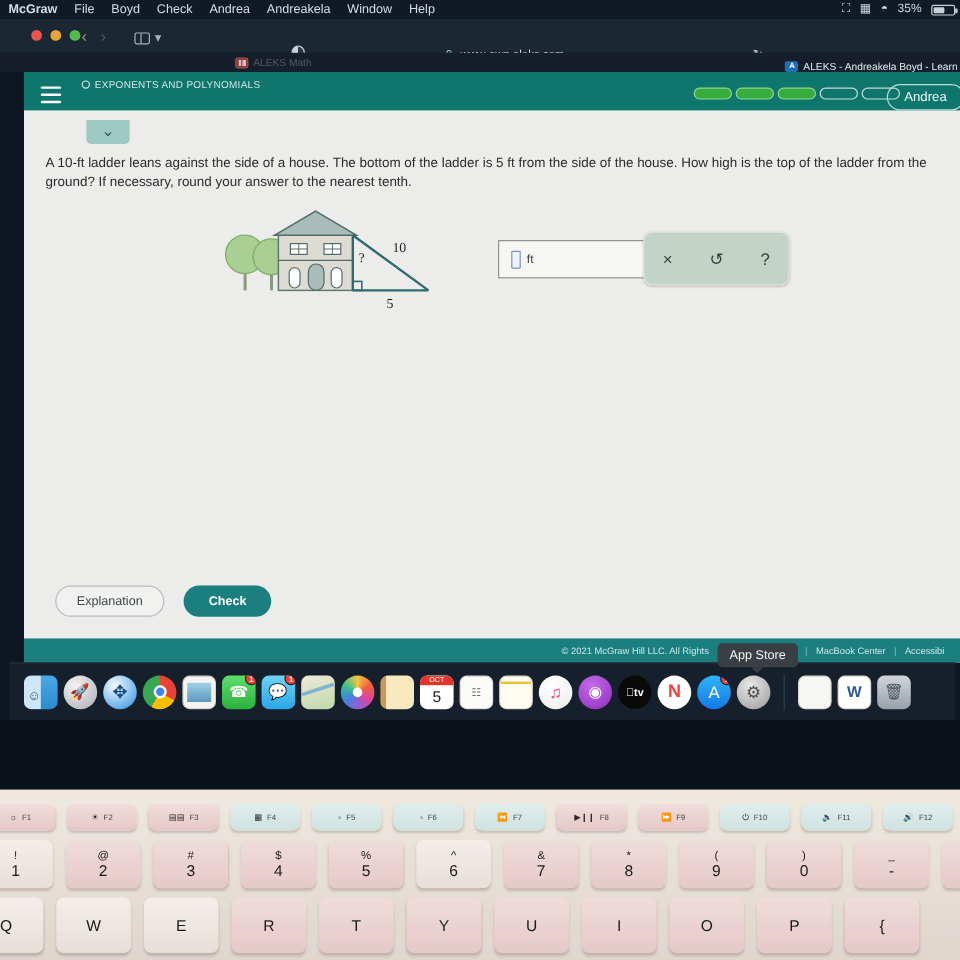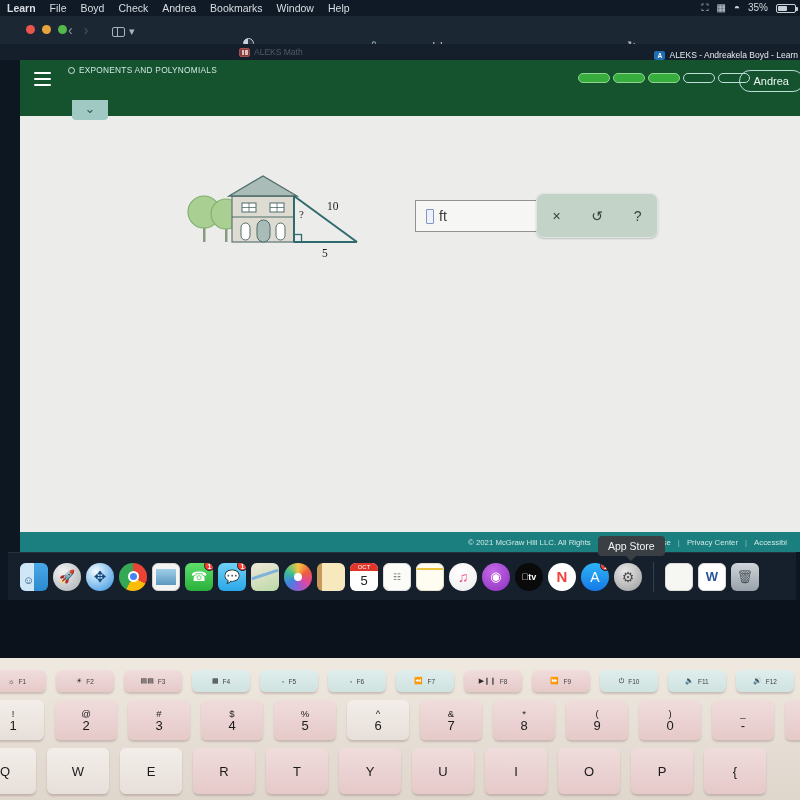--- a/index.html
+++ b/index.html
@@ -37,53 +37,53 @@
   .reader { position:absolute; left:243px; top:22px; width:11px;height:11px;border-radius:50%;
             background:linear-gradient(90deg,#c9d1d8 50%, #2a3744 50%); border:1px solid #c9d1d8;}
   .urlbar { position:absolute; left:300px; top:22px; width:240px; height:14px; display:flex; align-items:center; justify-content:center; gap:4px;}
   .urlbar .lock { font-size:8px; color:#b9c1ca; }
   .urlbar .url { font-size:9.5px; color:#dfe4ea; white-space:nowrap; }
   .reloadbtn { position:absolute; left:627px; top:23px; color:#b6bec7; font-size:11px; }
   .dlbtn { position:absolute; right:7px; top:36px; width:11px;height:11px;border-radius:50%;background:#39434f;color:#cfd6dd;font-size:7px;text-align:center;line-height:11px;}
 
   
   .tabbar { position:absolute; left:0; top:44px; width:800px; height:16px; background:#151f2b; }
-  .tab { position:absolute; height:16px; display:flex; align-items:center; gap:4px; font-size:8.5px; white-space:nowrap;margin-left:43px;}
+  .tab { position:absolute; height:16px; display:flex; align-items:center; gap:4px; font-size:8.5px; white-space:nowrap;}
   .tab.inactive { left:196px; color:#4e5a66; }
   .tab.active { right:2px; color:#e6eaee;align-items:flex-end; }
   .favicon { width:11px;height:9px;border-radius:2px; display:inline-block; }
   .fav-aleks{ background:#8b3a3a; border:1px solid #a35050; position:relative;}
   .fav-aleks::before,.fav-aleks::after{content:"";position:absolute;top:1.5px;width:2.5px;height:5px;background:#d9c0c0;}
   .fav-aleks::before{left:1.5px}.fav-aleks::after{right:1.5px}
   .fav-blue{ background:#1f6fb5; color:#fff; font-size:6.5px; text-align:center; line-height:9px; font-weight:bold;}
 
   
   .page { position:absolute; left:20px; top:60px; width:780px; height:492px; background:#ececea; overflow:hidden; }
-  .aleks-header { position:relative; height:56px; background:#14532d; }
+  .aleks-header { position:relative; height:32px; background:#0f766e; }
   .hamb { position:absolute; left:14px; top:12px; width:17px; height:14px; display:flex; flex-direction:column; justify-content:space-between; }
   .hamb b { display:block; height:2px; background:#fff; border-radius:1px; }
   .crumb { position:absolute; left:48px; top:5px; color:#cfe7e4; font-size:8.3px; letter-spacing:.25px; display:flex; align-items:center; gap:4px;}
   .crumb .dotc { width:7px;height:7px;border-radius:50%;border:1.4px solid #cfe7e4;display:inline-block;}
   .title { position:absolute; left:48px; top:17px; color:#ffffff; font-size:12.6px; font-weight:bold; letter-spacing:.1px;}
   .progress { position:absolute; left:558px; top:13px; display:flex; gap:3px; }
   .seg { width:32px; height:10px; border:1.2px solid #bfe0da; border-radius:5px; }
   .seg.on { background:#36ad3c; border-color:#8fd58f; }
   .userbtn { position:absolute; right:-4px; top:10px; padding:4px 14px; border:1.3px solid #b9dcd8; border-radius:13px; color:#eaf6f4; font-size:11px; white-space:nowrap;}
 
   .chev { position:absolute; left:52px; top:40px; width:36px; height:20px; background:#9fc9c2; border-radius:0 0 4px 4px; color:#2c5b57; font-size:13px; text-align:center; line-height:18px;}
 
   .qtext { position:absolute; left:18px; top:68px; width:740px; color:#2b2b2b; font-size:11.2px; line-height:16px; }
 
   
   .diagram { position:absolute; left:152px; top:108px; width:210px; height:95px; }
 
   
   .answerbox { position:absolute; left:395px; top:140px; width:138px; height:32px; background:#f6f6f4; border:1.6px solid #8e9490; display:flex; align-items:center; padding-left:10px; gap:5px;}
   .caret { width:8px; height:15px; border:1.3px solid #7f96c4; border-radius:1px; background:#eef2fb;}
-  .unit { font-size:14px; color:#3a3a3a; }
+  .unit { font-size:10px; color:#3a3a3a; }
 
   .toolpanel { position:absolute; left:516px; top:133px; width:122px; height:45px; background:#c3d3c8; border:1.6px solid #dfe5e0; border-radius:8px;
                display:flex; align-items:center; justify-content:space-around; color:#36423a; font-size:14px; box-shadow:0 1px 2px rgba(0,0,0,.18);}
 
   .footerbtns { position:absolute; left:26px; bottom:38px; display:flex; gap:16px; align-items:center;}
   .btn-expl { padding:6px 17px; border:1px solid #b4bfbd; border-radius:14px; background:#f1f1ef; color:#3d4a48; font-size:10.5px; }
   .btn-check { padding:7px 21px; border-radius:14px; background:#1b7f80; color:#fff; font-size:10.5px; font-weight:bold;}
 
   .pagefooter { position:absolute; left:0; bottom:0; width:780px; height:20px; background:#1b7f80; color:#cfe7e4; font-size:7.8px;
                 display:flex; align-items:center; justify-content:flex-end; gap:0; padding-right:6px;}
@@ -119,26 +119,26 @@
   .key .fl { font-size:6.5px; color:#444; }
 </style>
 </head>
 <body>
 
 <div id="root">
 
   <div class="screen">
 
     <div class="menubar">
-      <span class="mi bold">Learn</span>
+      <span class="mi bold">McGraw</span>
       <span class="mi">File</span>
       <span class="mi">Boyd</span>
       <span class="mi">Check</span>
       <span class="mi">Andrea</span>
-      <span class="mi">Bookmarks</span>
+      <span class="mi">Andreakela</span>
       <span class="mi">Window</span>
       <span class="mi">Help</span>
       <span class="right">
         <span class="mb-icon">⛶</span>
         <span class="mb-icon">▦</span>
         <span class="mb-icon">◓</span>
         <span class="mb-icon">35%</span>
         <span class="batt">
             <i></i>
           </span>
@@ -196,20 +196,21 @@
           <span class="seg on"></span>
           <span class="seg on"></span>
           <span class="seg"></span>
           <span class="seg"></span>
         </span>
         <span class="userbtn">Andrea</span>
       </div>
 
       <div class="chev">⌄</div>
 
+      <div class="qtext">A 10-ft ladder leans against the side of a house. The bottom of the ladder is 5 ft from the side of the house. How high is the top of the ladder from the ground? If necessary, round your answer to the nearest tenth.</div>
 
       <div class="diagram">
         <svg width="210" height="95" viewBox="0 0 210 95">
 
           <rect x="31" y="58" width="2.5" height="16" fill="#8a9a7e"></rect>
           <rect x="53" y="58" width="2.5" height="16" fill="#8a9a7e"></rect>
           <circle cx="32" cy="44" r="16" fill="#a9cf93" stroke="#7fae6c" stroke-width="1.1"></circle>
           <circle cx="54" cy="46" r="15" fill="#a9cf93" stroke="#7fae6c" stroke-width="1.1"></circle>
 
           <rect x="60" y="28" width="62" height="46" fill="#dedcd2" stroke="#5d7472" stroke-width="1.2"></rect>
@@ -245,26 +246,30 @@
         <span class="caret"></span>
         <span class="unit">ft</span>
       </div>
 
       <div class="toolpanel">
         <span>×</span>
         <span>↺</span>
         <span>?</span>
       </div>
 
+      <div class="footerbtns">
+        <span class="btn-expl">Explanation</span>
+        <span class="btn-check">Check</span>
+      </div>
 
       <div class="pagefooter">
         <span class="copy">© 2021 McGraw Hill LLC. All Rights</span>
         <span class="lnk">s of Use</span>
         <span class="sep">|</span>
-        <span class="lnk">Privacy Center</span>
+        <span class="lnk">MacBook Center</span>
         <span class="sep">|</span>
         <span class="lnk">Accessibi</span>
       </div>
 
     </div>
 
     <div class="tooltip">App Store</div>
 
     <div class="dock">
 

